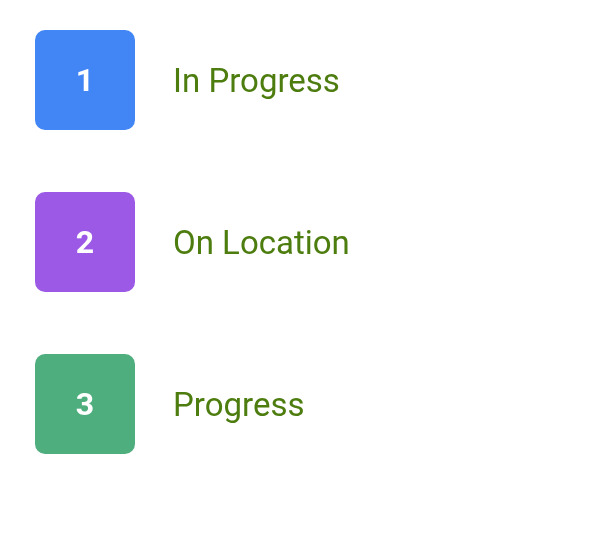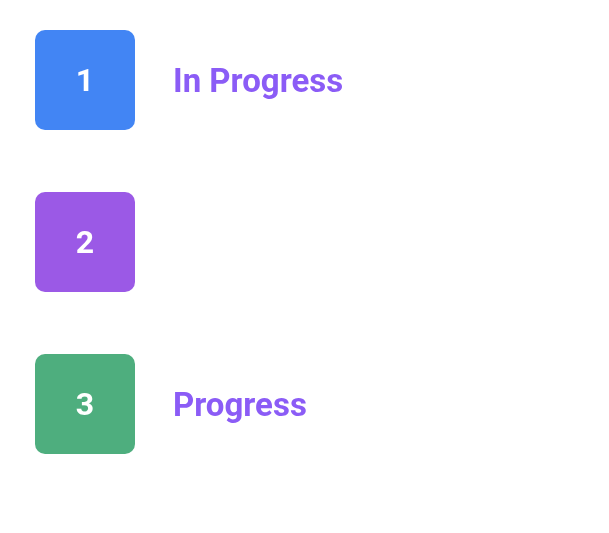--- a/index.html
+++ b/index.html
@@ -40,39 +40,40 @@
       background-color: #4285f4;
     }
     .badge-purple {
       background-color: #9b59e6;
     }
     .badge-green {
       background-color: #4eae7e;
     }
     .step-label {
       font-size: 33px;
-      font-weight: 700;
-      color: #8b5cf6;
+      font-weight: 400;
+      color: #4d7c0f;
     }
   </style>
 </head>
 <body>
 
 <div class="step-list">
   <div class="step-item">
     <div class="step-badge badge-blue">
       <span>1</span>
     </div>
     <span class="step-label">In Progress</span>
   </div>
 
   <div class="step-item">
     <div class="step-badge badge-purple">
       <span>2</span>
     </div>
+    <span class="step-label">On Location</span>
   </div>
 
   <div class="step-item">
     <div class="step-badge badge-green">
       <span>3</span>
     </div>
     <span class="step-label">Progress</span>
   </div>
 </div>
 

